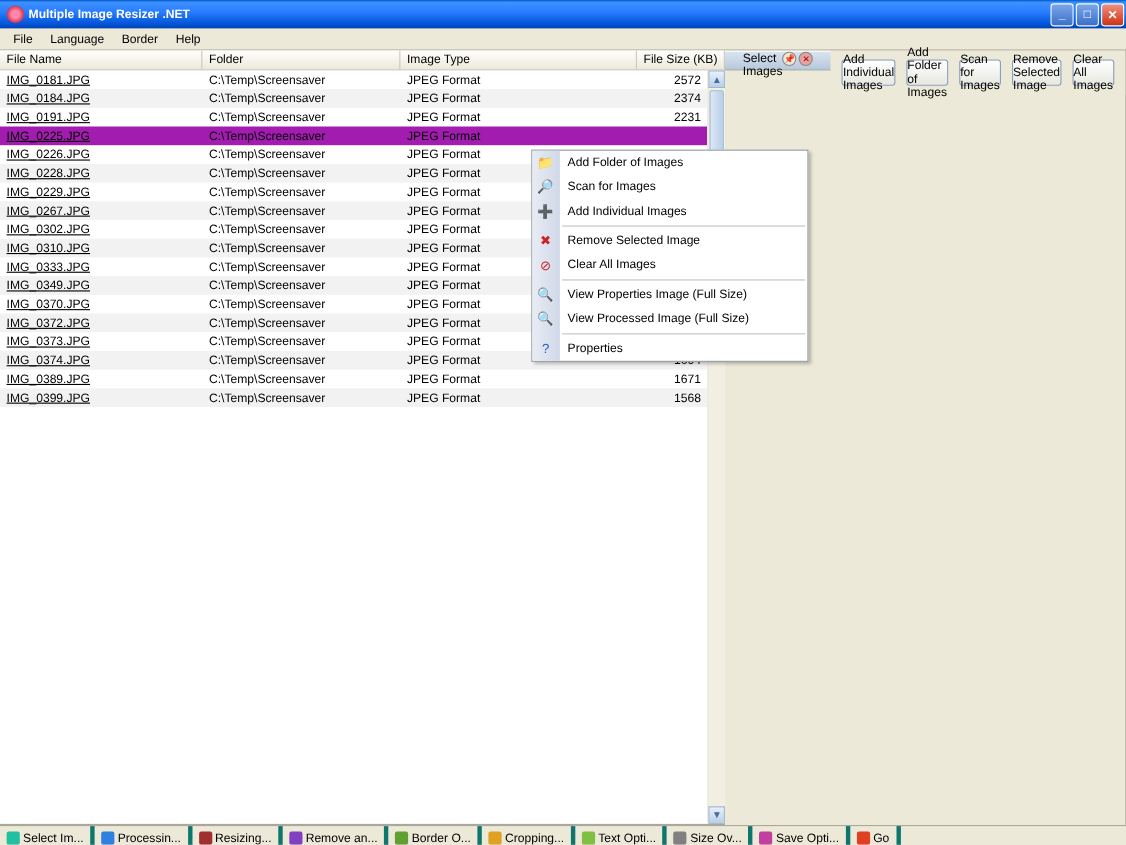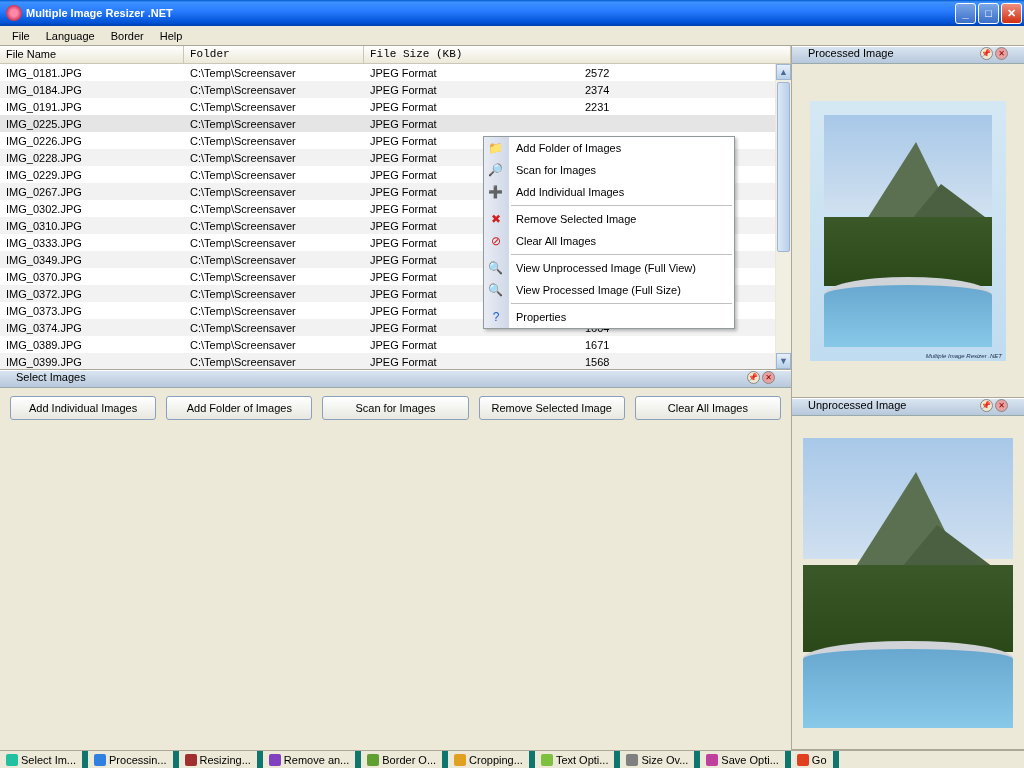--- a/index.html
+++ b/index.html
@@ -10,33 +10,33 @@
 .titlebar-text { font-weight: bold; flex: 1; }
 .winbtns { display: flex; gap: 2px; }
 .winbtn { width: 21px; height: 21px; border: 1px solid #fff; border-radius: 3px; display: flex; align-items: center; justify-content: center; font-weight: bold; font-family: Arial; cursor: pointer; }
 .winbtn.min, .winbtn.max { background: linear-gradient(to bottom, #7ba7e8, #3b6fc8); color:#fff; }
 .winbtn.close { background: linear-gradient(to bottom, #f09080, #d03010); color:#fff; }
 
 .menubar { height: 20px; background: #ece9d8; display: flex; align-items: center; border-bottom: 1px solid #aca899; padding-left: 4px; }
 .menubar span { padding: 2px 8px; cursor: pointer; }
 
 .main { position: absolute; top: 46px; left: 0; right: 0; bottom: 18px; display: flex; }
-.left-col { flex: 1; display: flex; flex-direction: column; border-right: 1px solid #aca899; position: relative; }
+.left-col { flex: 1; display: flex; flex-direction: row; border-right: 1px solid #aca899; position: relative; }
 .right-col { width: 232px; background: #ece9d8; display: flex; flex-direction: column; }
 
 .table-wrap { flex: 1; background: #fff; position: relative; border-bottom: 1px solid #aca899; }
 .thead { display: flex; height: 18px; background: linear-gradient(to bottom, #fff, #ece9d8); border-bottom: 1px solid #cbc7b8; }
 .th { border-right: 1px solid #cbc7b8; padding: 2px 6px; overflow: hidden; white-space: nowrap; }
-.th.c0 { width: 184px; } .th.c1 { width: 180px; font-family: Liberation Mono, monospace; } .th.c2 { width: 215px; } .th.c3 { flex: 1; font-family: Liberation Mono, monospace; }
+.th.c0 { width: 184px; } .th.c1 { width: 180px; } .th.c2 { width: 215px; } .th.c3 { flex: 1; }
 .tbody { position: absolute; top: 18px; left: 0; right: 16px; bottom: 0; overflow: hidden; }
 .row { display: flex; height: 17px; align-items: center; }
 .row:nth-child(even) { background: #f2f2f2; }
-.row.sel { background: #e5e5e5; }
+.row.sel { background: #a21caf; }
 .td { padding: 0 6px; overflow: hidden; white-space: nowrap; }
-.td.c0 { width: 184px; } .td.c1 { width: 180px; } .td.c2 { width: 215px; } .td.c3 { flex: 1; }
+.td.c0 { width: 184px; text-decoration: underline; } .td.c1 { width: 180px; } .td.c2 { width: 215px; } .td.c3 { flex: 1; text-align: right; }
 
 .vscroll { position: absolute; top: 18px; right: 0; width: 16px; bottom: 0; background: #f1efe2; border-left: 1px solid #ece9d8; }
 .vscroll .btn { height: 16px; background: linear-gradient(to bottom,#e8f0fb,#b8d0e8); border:1px solid #9db6d6; display:flex;align-items:center;justify-content:center; font-size:9px; color:#4a6a9a; }
 .vscroll .thumb { position:absolute; left:1px; right:1px; background: linear-gradient(to right,#dce8f6,#b9cfe9); border:1px solid #9db6d6; border-radius:2px; }
 
 .panel-hdr { height: 18px; background: linear-gradient(to bottom, #d8e4f0, #b8c8dc); border-top:1px solid #fff; border-bottom:1px solid #9aa; display:flex; align-items:flex-start; padding:0 16px; position:relative; }
 .panel-hdr .ctrl { display:flex; gap:2px; margin-left:auto; }
 .panel-hdr .cbtn { width:13px; height:13px; border-radius:50%; border:1px solid #888; font-size:8px; display:flex; align-items:center; justify-content:center; cursor:pointer; }
 .cbtn.pin { background:#f0e8d0; } .cbtn.x { background:#e8a0a0; color:#800; }
 
@@ -55,21 +55,21 @@
 .preview-img .pool { position:absolute; left:0; right:0; bottom:0; height:30%; background:linear-gradient(to bottom,#68a8d0,#88c8e8); border-top:8px solid #d0d4d8; border-radius: 50% 50% 0 0 / 18px 18px 0 0; }
 .preview-img .wm { position:absolute; right:4px; bottom:2px; font-size:6px; font-style:italic; color:#203050; }
 
 .ctx-menu { position:absolute; left:483px; top:90px; width:252px; background:#fff; border:1px solid #919b9c; box-shadow:2px 2px 3px rgba(0,0,0,0.25); z-index:100; }
 .ctx-icon-strip { position:absolute; left:0; top:0; bottom:0; width:25px; background:linear-gradient(to right,#e8ecf4,#d0d8e8); }
 .ctx-item { position:relative; height:22px; display:flex; align-items:center; padding-left:32px; cursor:pointer; }
 .ctx-sep { height:1px; margin:2px 2px 2px 27px; background:#c0c0c0; }
 .ctx-ico { position:absolute; left:4px; width:16px; height:16px; display:flex; align-items:center; justify-content:center; font-size:12px; }
 
 .taskbar { position:absolute; left:0; right:0; bottom:0; height:18px; background:#ece9d8; border-top:1px solid #aca899; display:flex; align-items:center; }
-.taskbtn { display:flex; align-items:center; gap:3px; padding:0 6px; height:100%; border-right:6px solid #0f766e; cursor:pointer; white-space:nowrap; overflow:hidden; }
+.taskbtn { display:flex; align-items:flex-end; gap:3px; padding:0 6px; height:100%; border-right:4px solid #0f766e; cursor:pointer; white-space:nowrap; overflow:hidden; }
 .tb-ico { width:12px; height:12px; border-radius:2px; flex-shrink:0; }
 </style>
 </head>
 <body>
 
 <div class="titlebar">
   <div class="titlebar-icon"></div>
   <div class="titlebar-text">Multiple Image Resizer .NET</div>
   <div class="winbtns">
     <div class="winbtn min">_</div>
@@ -84,20 +84,21 @@
   <span>Border</span>
   <span>Help</span>
 </div>
 
 <div class="main">
   <div class="left-col">
     <div class="table-wrap">
       <div class="thead">
         <div class="th c0">File Name</div>
         <div class="th c1">Folder</div>
+        <div class="th c2">Image Type</div>
         <div class="th c3">File Size (KB)</div>
       </div>
       <div class="tbody" id="tbody">
           <div class="row">
             <div class="td c0">IMG_0181.JPG</div>
             <div class="td c1">C:\Temp\Screensaver</div>
             <div class="td c2">JPEG Format</div>
             <div class="td c3">2572</div>
           </div>
           <div class="row">
@@ -245,21 +246,21 @@
           <span class="ctx-ico" style="color:#d02020">✖</span>
           <span>Remove Selected Image</span>
         </div>
       <div class="ctx-item">
           <span class="ctx-ico" style="color:#d02020">⊘</span>
           <span>Clear All Images</span>
         </div>
       <div class="ctx-sep"></div>
       <div class="ctx-item">
           <span class="ctx-ico">🔍</span>
-          <span>View Unprocessed Image (Full View)</span>
+          <span>View Properties Image (Full Size)</span>
         </div>
       <div class="ctx-item">
           <span class="ctx-ico">🔍</span>
           <span>View Processed Image (Full Size)</span>
         </div>
       <div class="ctx-sep"></div>
       <div class="ctx-item">
           <span class="ctx-ico" style="color:#2060c0">?</span>
           <span>Properties</span>
         </div>

